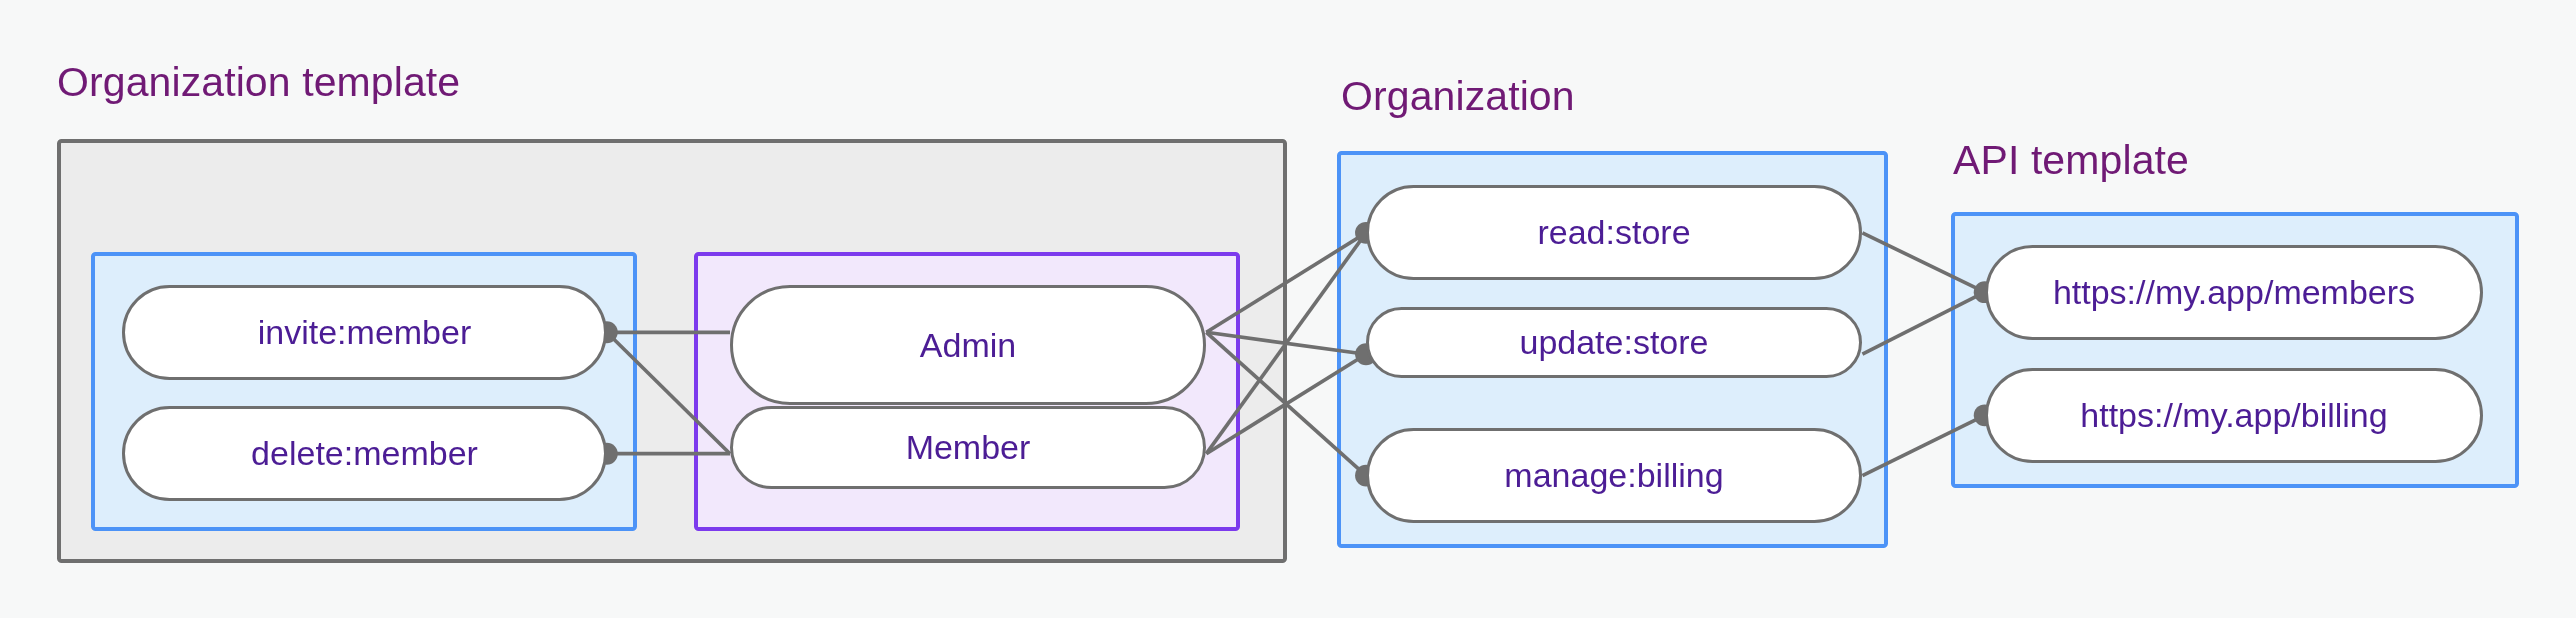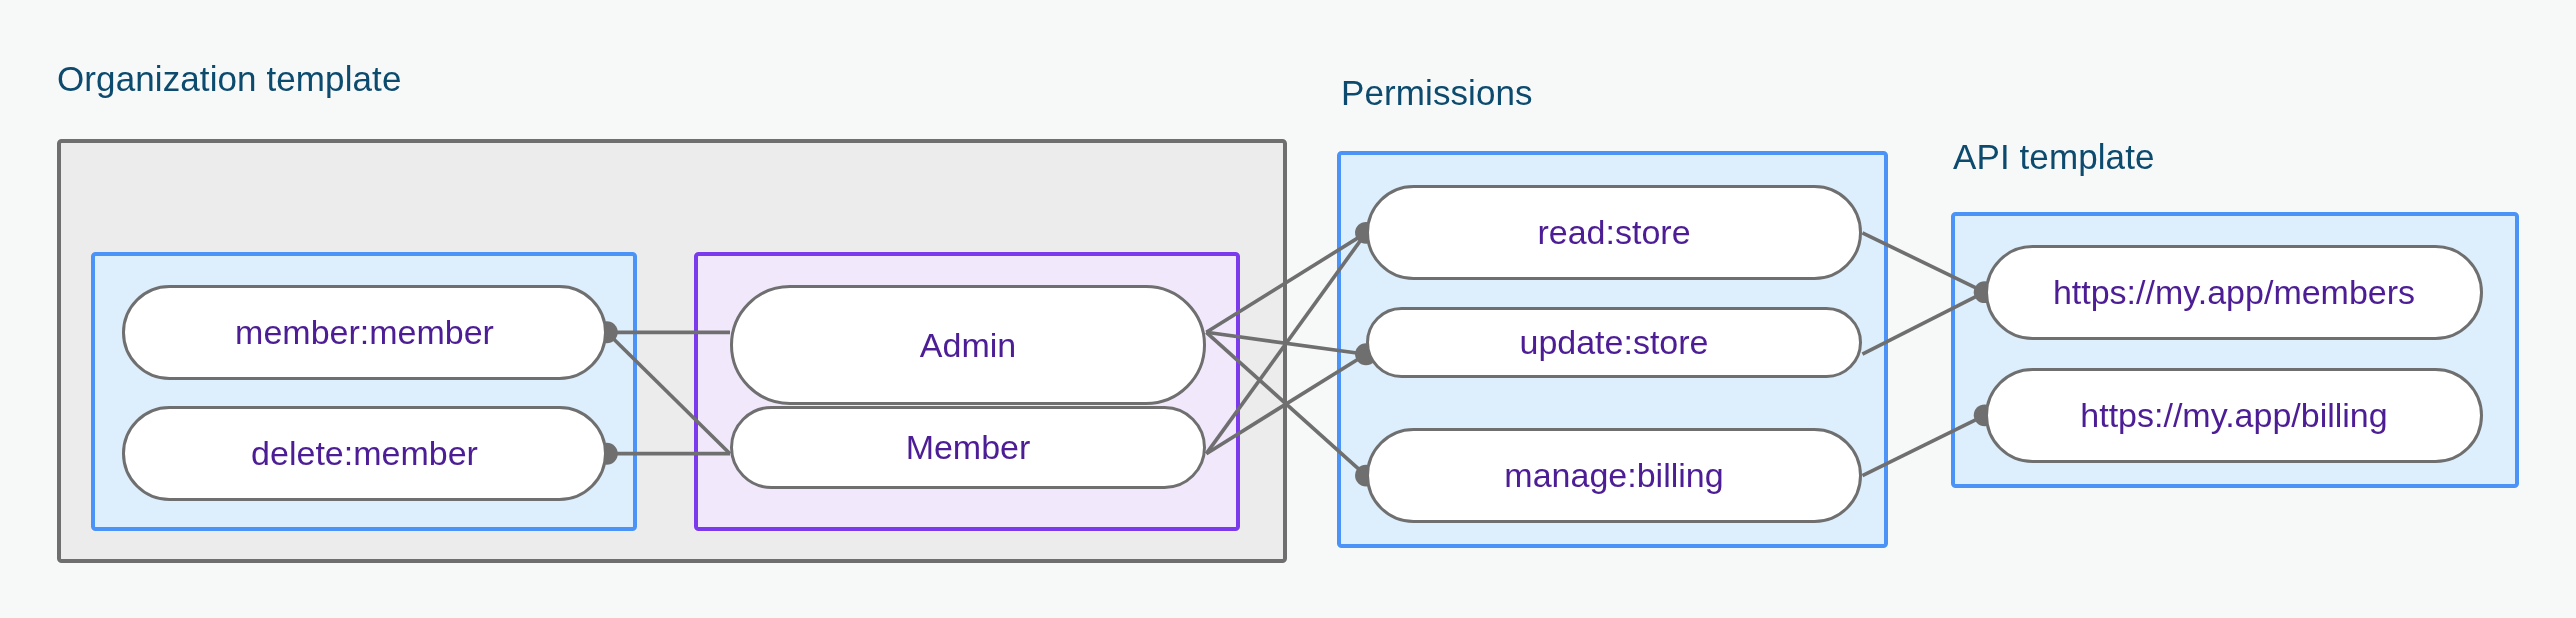--- a/index.html
+++ b/index.html
@@ -12,22 +12,22 @@
     width: 2576px;
     height: 619px;
     background: #f7f8f8;
     font-family: "Liberation Sans", sans-serif;
     overflow: hidden;
   }
 
   
   .group-label {
     position: absolute;
-    font-size: 35px;
-    color: #0c4a6e;
+    font-size: 41px;
+    color: #701a75;
     white-space: nowrap;
     letter-spacing: 0.1px;
   }
   .sub-label {
     position: absolute;
     font-size: 35px;
     color: #18181b;
     white-space: nowrap;
   }
 
@@ -125,40 +125,40 @@
 
   <div class="group-label" style="left:57px; top:59px;">Organization template</div>
 
   <div class="box box-outer" style="left:57px; top:139px; width:1230px; height:424px; z-index:1;"></div>
 
   <div class="sub-label" style="left:91px; top:180px;">Organization permissions</div>
 
   <div class="box box-blue" style="left:91px; top:252px; width:546px; height:279px; z-index:2;"></div>
 
   <div class="pill" style="left:122px; top:285px; width:485px; height:95px;">
-    <span>member:member</span>
+    <span>invite:member</span>
   </div>
 
   <div class="pill" style="left:122px; top:406px; width:485px; height:95px;">
     <span>delete:member</span>
   </div>
 
   <div class="sub-label" style="left:694px; top:180px;">Organization roles</div>
 
   <div class="box box-purple" style="left:694px; top:252px; width:546px; height:279px; z-index:2;"></div>
 
   <div class="pill" style="left:730px; top:285px; width:476px; height:120px;">
     <span>Admin</span>
   </div>
 
   <div class="pill" style="left:730px; top:406px; width:476px; height:83px;">
     <span>Member</span>
   </div>
 
-  <div class="group-label" style="left:1341px; top:73px;">Permissions</div>
+  <div class="group-label" style="left:1341px; top:73px;">Organization</div>
 
   <div class="box box-blue" style="left:1337px; top:151px; width:551px; height:397px; z-index:2;"></div>
 
   <div class="pill" style="left:1366px; top:185px; width:496px; height:95px;">
     <span>read:store</span>
   </div>
 
   <div class="pill" style="left:1366px; top:307px; width:496px; height:71px;">
     <span>update:store</span>
   </div>

